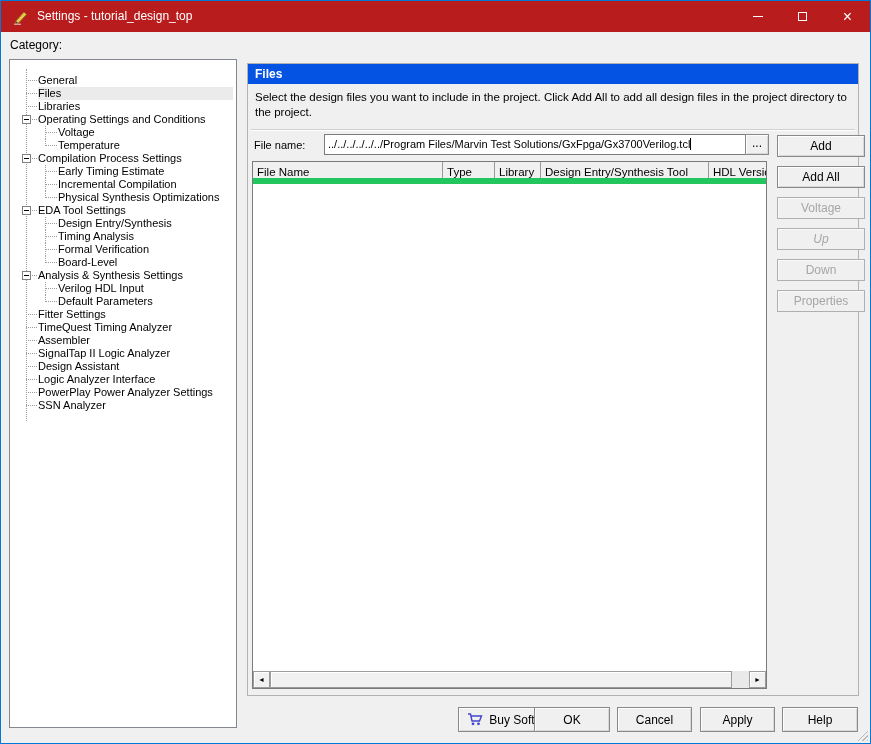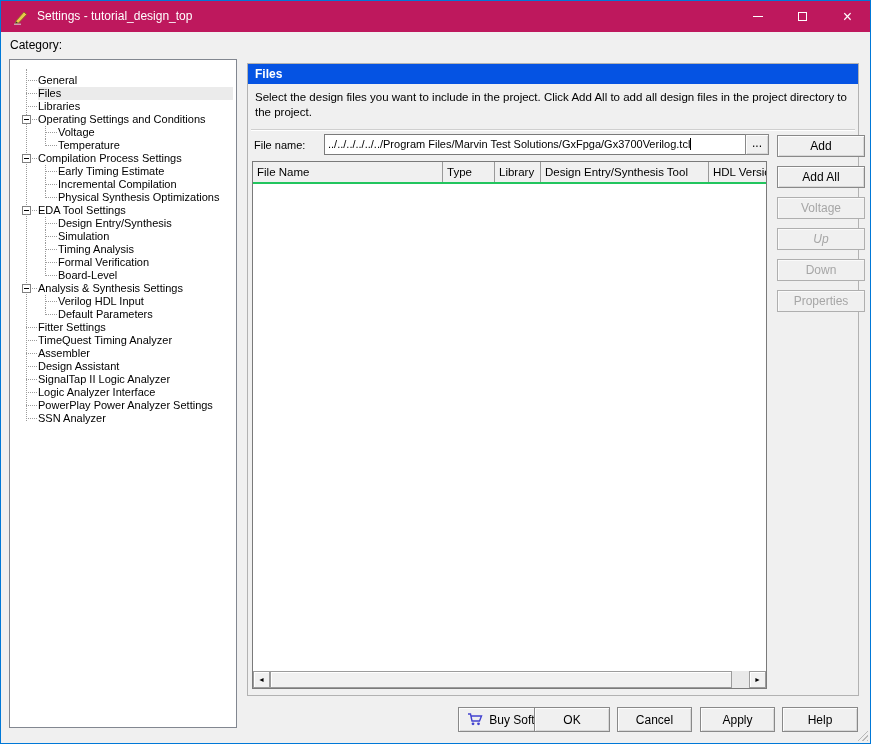--- a/index.html
+++ b/index.html
@@ -3,21 +3,21 @@
 <meta charset="utf-8">
 <style>
   * { margin:0; padding:0; box-sizing:border-box; }
   html,body { background:#cccccc; }
   body { font-family:"Liberation Sans", sans-serif; }
 
   .window { position:relative; width:871px; height:744px; background:#f0f0f0;
             border:1px solid #0078d7; overflow:hidden; }
 
   
-  .titlebar { position:absolute; left:0; top:0; right:0; height:31px; background:#be185d; }
+  .titlebar { position:absolute; left:0; top:0; right:0; height:31px; background:#b91c1c; }
   .title-icon { position:absolute; left:11px; top:7px; width:17px; height:17px; }
   .title-text { position:absolute; left:36px; top:0; height:31px; line-height:31px;
                 color:#ffffff; font-size:12px; white-space:nowrap; }
   .controls { position:absolute; right:0; top:0; height:31px; display:flex; }
   .ctrl { width:45px; height:31px; display:flex; align-items:center; justify-content:center; color:#fff; }
   .min-glyph { width:10px; height:1px; background:#fff; display:block; }
   .max-glyph { width:9px; height:9px; border:1px solid #fff; display:block; }
   .close-glyph { font-size:16px; line-height:16px; color:#fff; font-weight:400; }
 
   
@@ -57,21 +57,21 @@
   .finput { position:absolute; left:63px; top:70px; width:429px; height:21px; background:#fff;
             border:1px solid #7b7b7b; font-size:11px; line-height:19px; padding:0 3px;
             white-space:nowrap; overflow:hidden; cursor:text;margin-left:13px; }
   .caret { display:inline-block; width:1px; height:12px; background:#000; vertical-align:-2px; }
   .browse-btn { position:absolute; left:497px; top:70px; width:24px; height:21px;
                 font-size:11px; padding-bottom:4px; }
 
   
   .ftable { position:absolute; left:4px; top:97px; width:515px; height:528px;
             border:1px solid #7a7a7a; background:#ffffff; }
-  .thead { display:flex; height:22px; background:#f0f0f0; border-bottom:2px solid #22c55e; overflow:hidden; }
+  .thead { display:flex; height:22px; background:#f0f0f0; border-bottom:6px solid #22c55e; overflow:hidden; }
   .th { font-size:11.5px; padding:4px 0 0 4px; border-right:1px solid #9a9a9a;
         white-space:nowrap; overflow:hidden; flex:none; }
   .th:nth-child(1){ width:190px; }
   .th:nth-child(2){ width:52px; }
   .th:nth-child(3){ width:46px; }
   .th:nth-child(4){ width:168px; }
   .th:nth-child(5){ flex:1 1 auto; border-right:none; }
   .tbody { position:absolute; left:0; right:0; top:22px; bottom:17px; background:#fff; }
 
   .hscroll { position:absolute; left:0; right:0; bottom:0; height:17px; background:#e9e9e9; }
@@ -171,23 +171,20 @@
         <div class="trow lvl0">
           <span class="ebox">
             <i></i>
           </span>
           <span class="tlabel">EDA Tool Settings</span>
         </div>
         <div class="trow lvl1">
           <span class="tlabel">Design Entry/Synthesis</span>
         </div>
         <div class="trow lvl1">
-          <span class="tlabel">Simulation</span>
-        </div>
-        <div class="trow lvl1">
           <span class="tlabel">Timing Analysis</span>
         </div>
         <div class="trow lvl1">
           <span class="tlabel">Formal Verification</span>
         </div>
         <div class="trow lvl1 endchild">
           <span class="tlabel">Board-Level</span>
         </div>
         <div class="trow lvl0">
           <span class="ebox">
@@ -204,24 +201,24 @@
         <div class="trow lvl0">
           <span class="tlabel">Fitter Settings</span>
         </div>
         <div class="trow lvl0">
           <span class="tlabel">TimeQuest Timing Analyzer</span>
         </div>
         <div class="trow lvl0">
           <span class="tlabel">Assembler</span>
         </div>
         <div class="trow lvl0">
+          <span class="tlabel">SignalTap II Logic Analyzer</span>
+        </div>
+        <div class="trow lvl0">
           <span class="tlabel">Design Assistant</span>
-        </div>
-        <div class="trow lvl0">
-          <span class="tlabel">SignalTap II Logic Analyzer</span>
         </div>
         <div class="trow lvl0">
           <span class="tlabel">Logic Analyzer Interface</span>
         </div>
         <div class="trow lvl0">
           <span class="tlabel">PowerPlay Power Analyzer Settings</span>
         </div>
         <div class="trow lvl0">
           <span class="tlabel">SSN Analyzer</span>
         </div>

